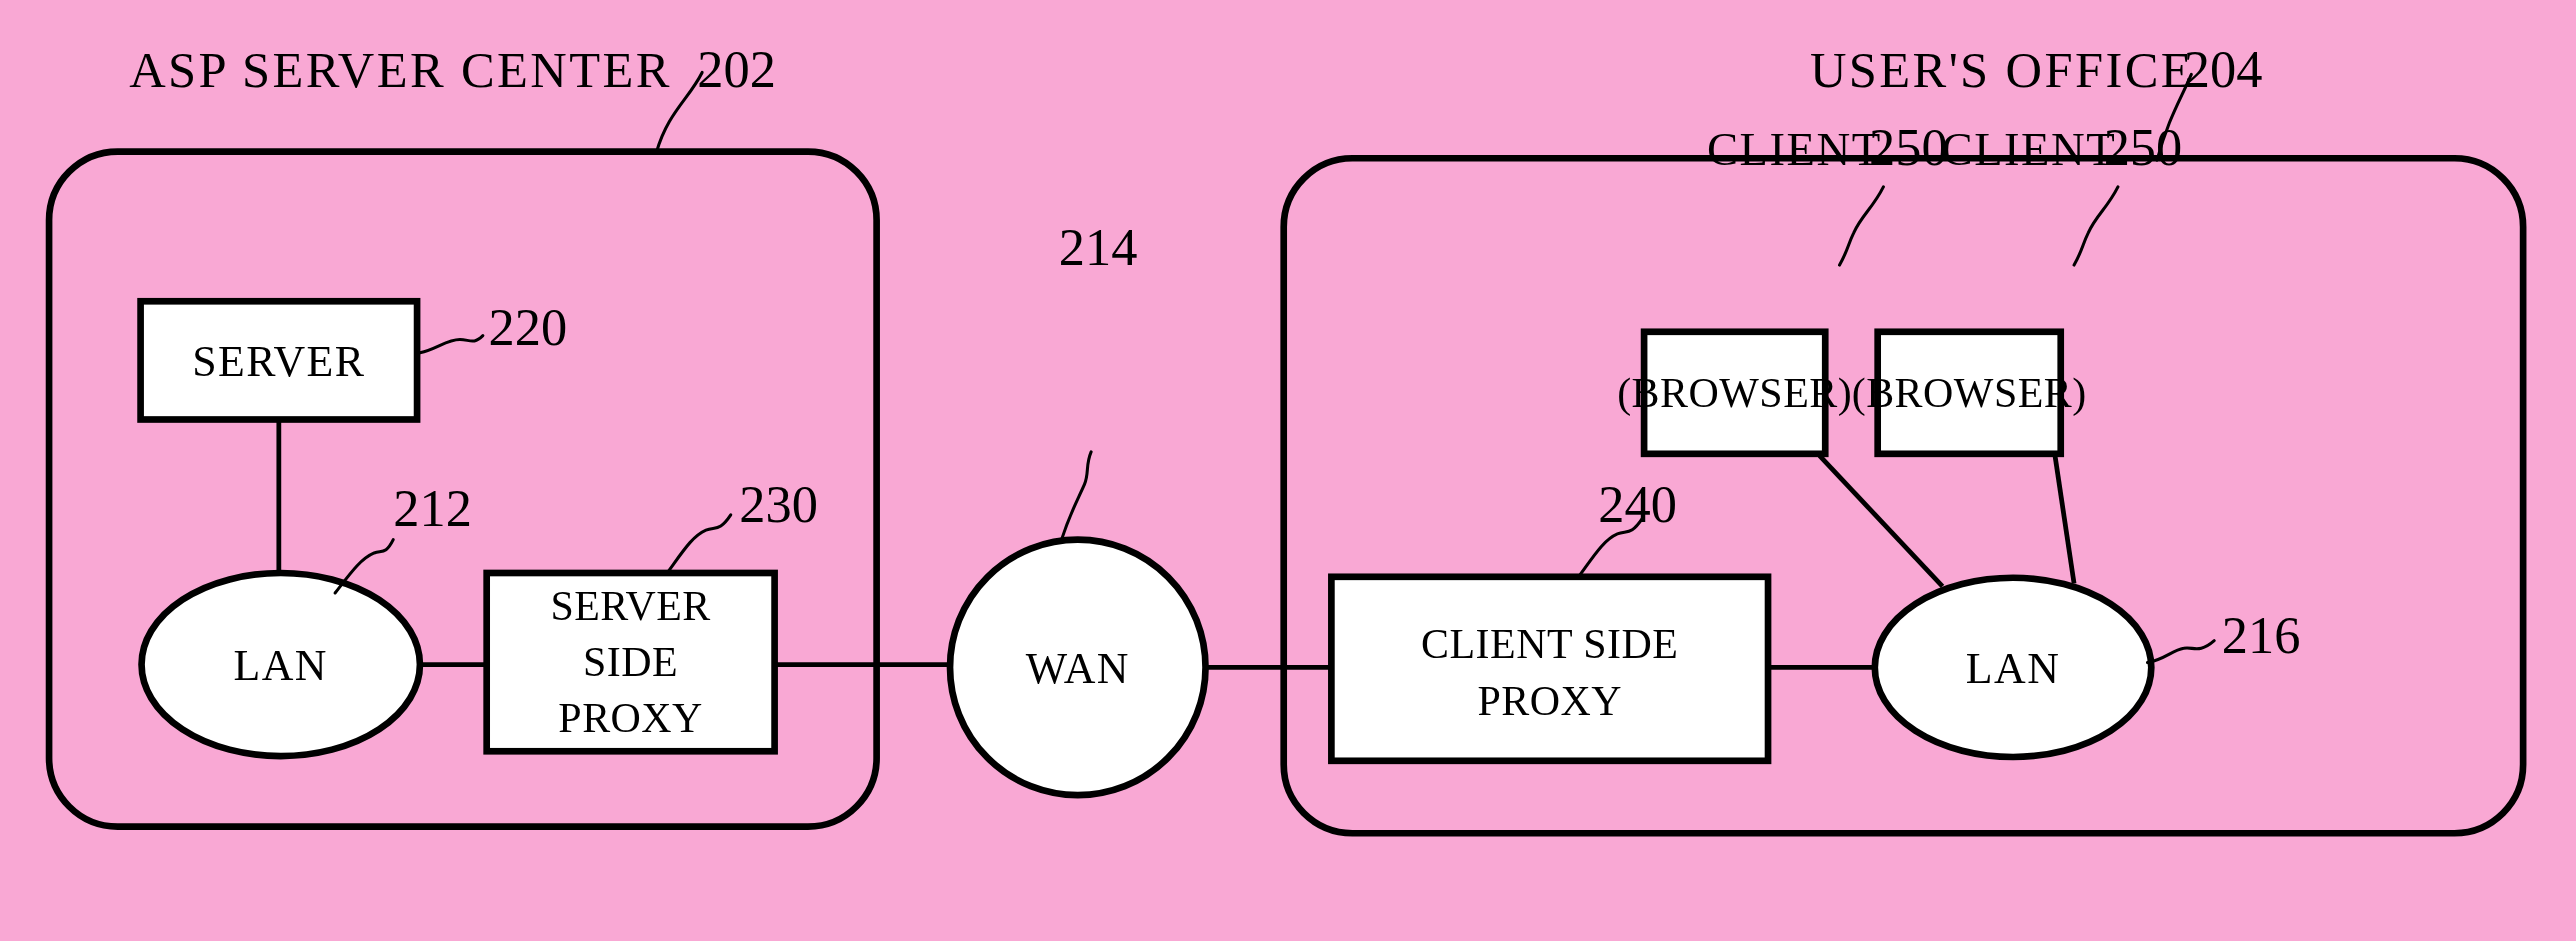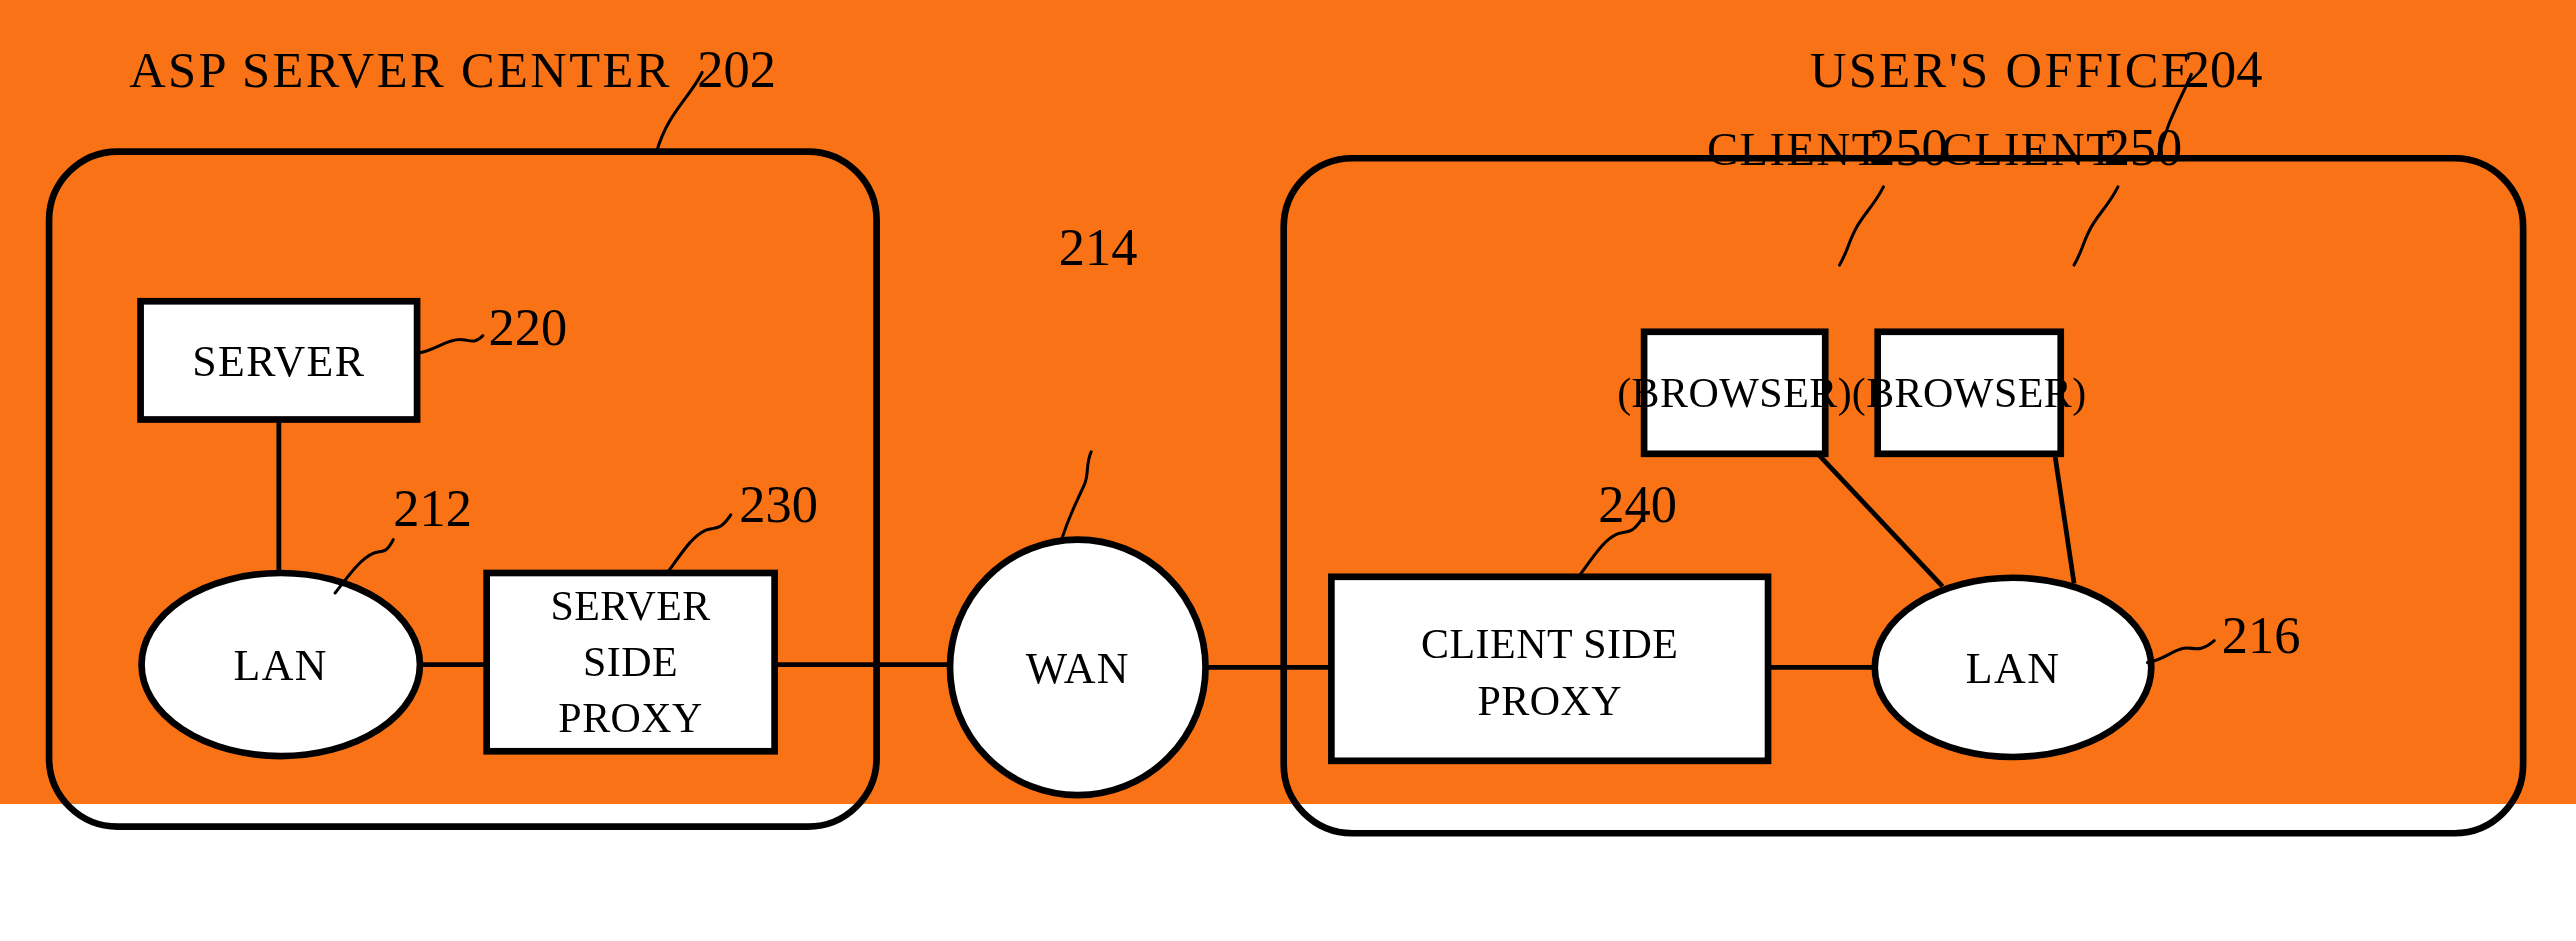--- a/index.html
+++ b/index.html
@@ -10,22 +10,22 @@
   }
   body {
     width: 2576px;
     height: 941px;
     overflow: hidden;
     font-family: "Liberation Serif", "DejaVu Serif", serif;
   }
   #diagram-root {
     position: relative;
     width: 2576px;
-    height: 804px;
-    background: #f97316;
+    height: 941px;
+    background: #f9a8d4;
   }
   svg#patent-figure {
     display: block;
     width: 2576px;
     height: 941px;
   }
   .shape-stroke {
     fill: none;
     stroke: #000000;
   }

